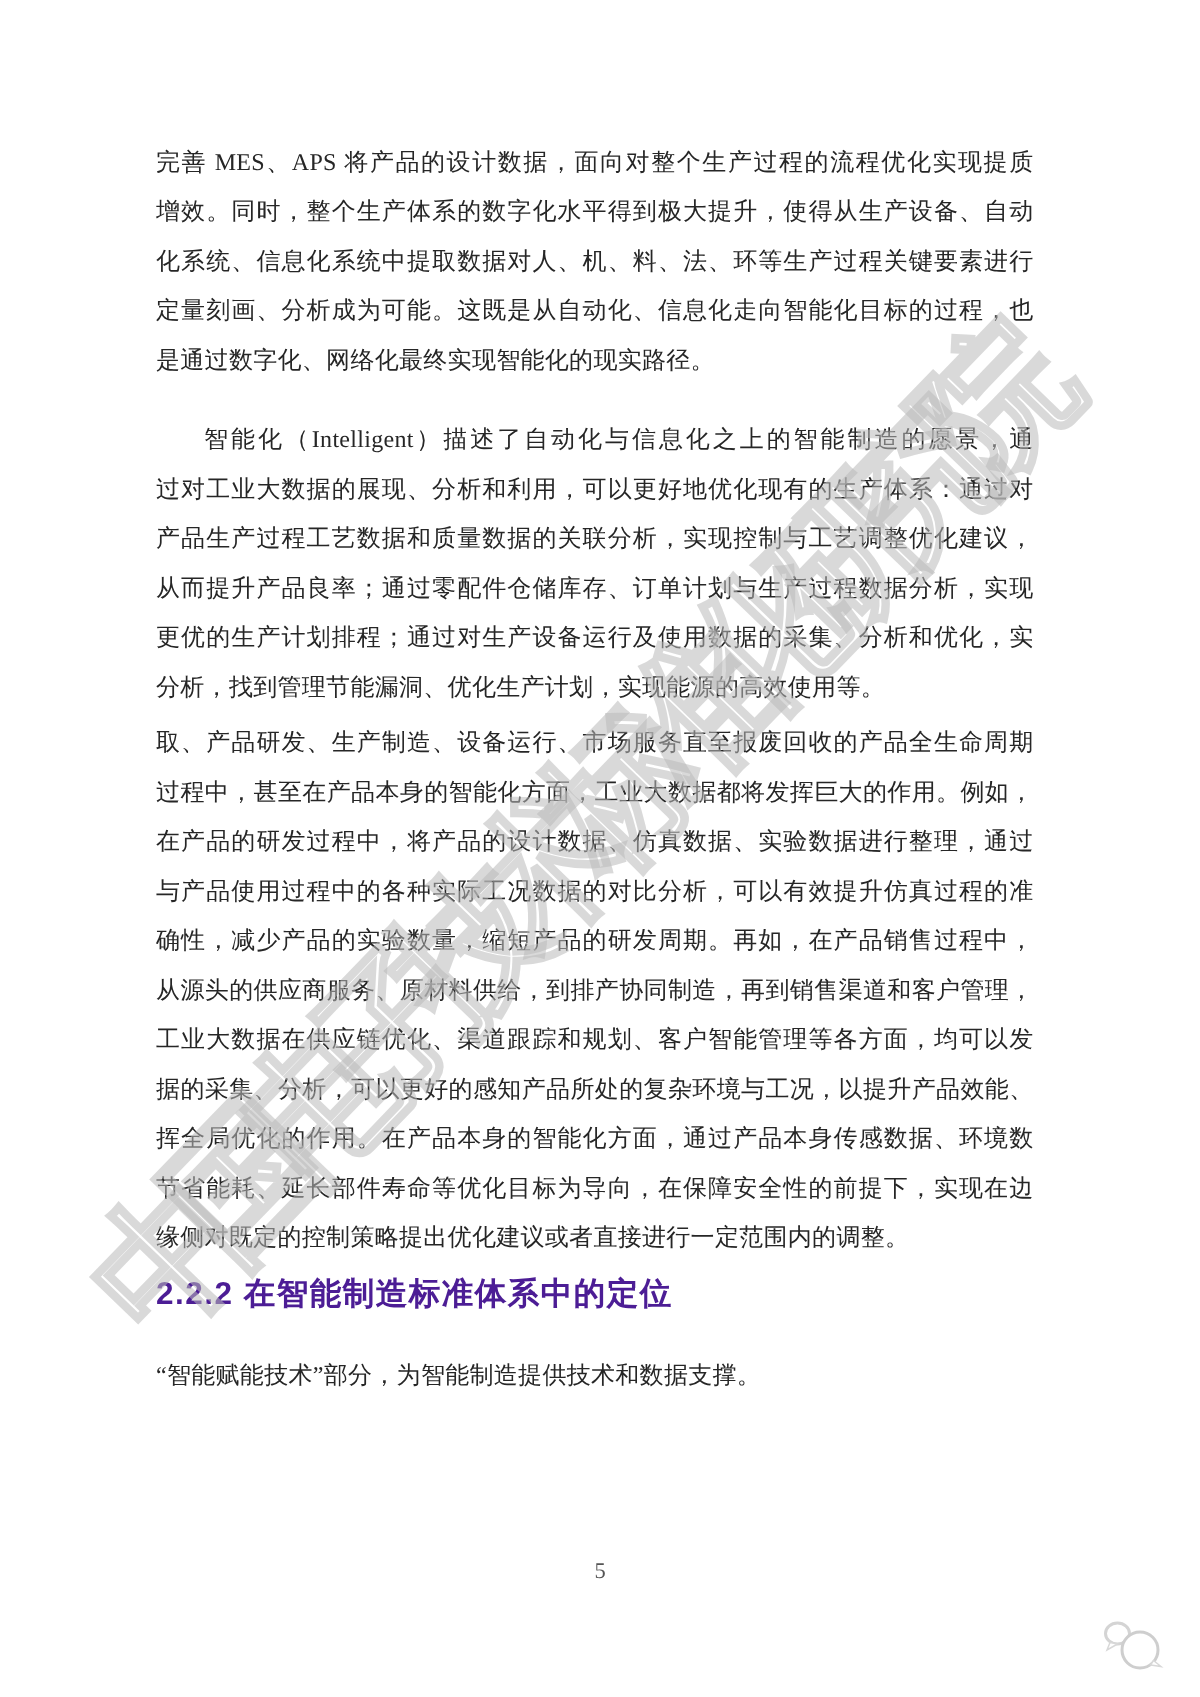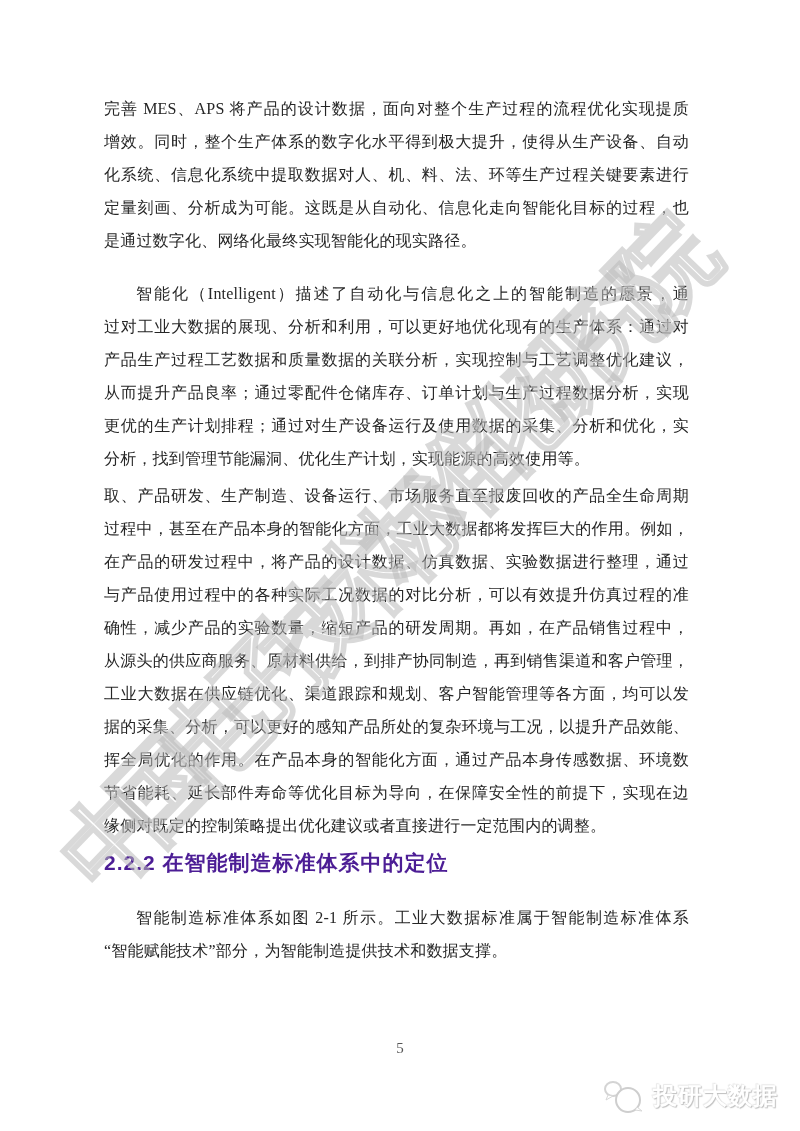--- a/index.html
+++ b/index.html
@@ -107,30 +107,28 @@
       <div class="line">确性，减少产品的实验数量，缩短产品的研发周期。再如，在产品销售过程中，</div>
       <div class="line">从源头的供应商服务、原材料供给，到排产协同制造，再到销售渠道和客户管理，</div>
       <div class="line">工业大数据在供应链优化、渠道跟踪和规划、客户智能管理等各方面，均可以发</div>
       <div class="line">据的采集、分析，可以更好的感知产品所处的复杂环境与工况，以提升产品效能、</div>
       <div class="line">挥全局优化的作用。在产品本身的智能化方面，通过产品本身传感数据、环境数</div>
       <div class="line">节省能耗、延长部件寿命等优化目标为导向，在保障安全性的前提下，实现在边</div>
       <div class="line pl">缘侧对既定的控制策略提出优化建议或者直接进行一定范围内的调整。</div>
     </div>
     <h2 class="heading">2.2.2 在智能制造标准体系中的定位</h2>
     <div class="para">
-      <div class="line indent">智能制造标准体系如图 2-1 所示。工业大数据标准属于智能制造标准体系</div>
       <div class="line pl">“智能赋能技术”部分，为智能制造提供技术和数据支撑。</div>
     </div>
   </div>
 
 <div class="page-number">5</div>
 
 <div class="brand-logo">
   <span class="logo-icon">
     <svg width="44" height="40" viewBox="0 0 44 40" xmlns="http://www.w3.org/2000/svg">
       <ellipse cx="11" cy="13" rx="8" ry="7" fill="#ffffff" stroke="#d4d4d4" stroke-width="2"></ellipse>
       <path d="M6 19 L4 24 L11 20 Z" fill="#ffffff" stroke="#d8d8d8" stroke-width="1"></path>
       <circle cx="26" cy="24" r="12" fill="#ffffff" stroke="#cecece" stroke-width="2"></circle>
       <path d="M35 31 L40 35 L33 34 Z" fill="#ffffff" stroke="#d8d8d8" stroke-width="1"></path>
     </svg>
   </span>
-  <span class="logo-text">投研大数据</span>
 </div>
 
 </body></html>

